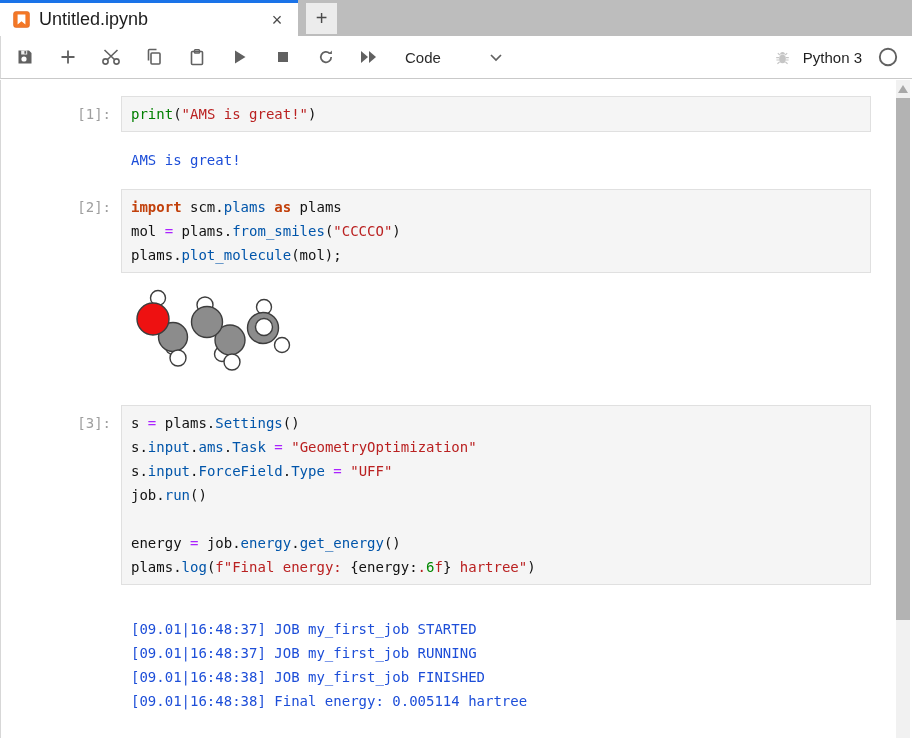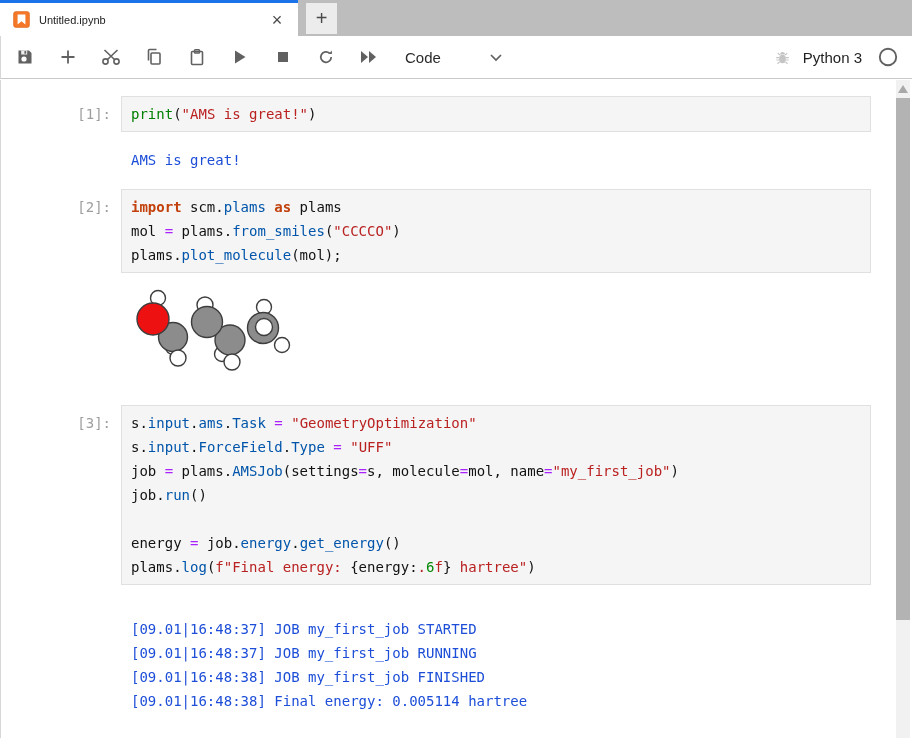--- a/index.html
+++ b/index.html
@@ -5,21 +5,21 @@
   * { margin:0; padding:0; box-sizing:border-box; }
   html,body { width:912px; height:738px; overflow:hidden; background:#fff;
               font-family:"Liberation Sans","DejaVu Sans",sans-serif; }
 
   
   .tabbar { position:absolute; top:0; left:0; width:912px; height:36px;
             background:#bdbdbd; display:flex; align-items:flex-start; }
   .tab { width:298px; height:36px; background:#fff; border-top:3px solid #1a73e8;
          display:flex; align-items:center; padding:0 10px 0 13px; }
   .tab-icon { width:17px; height:17px; flex:0 0 auto; }
-  .tab-label { margin-left:9px; font-size:11px; color:#1c1c1c; flex:1 1 auto;
+  .tab-label { margin-left:9px; font-size:18px; color:#1c1c1c; flex:1 1 auto;
                white-space:nowrap; overflow:hidden; }
   .tab-close { width:22px; height:22px; border:none; background:transparent;
                font-size:18px; line-height:20px; color:#4a4a4a; cursor:pointer; }
   .newtab { width:31px; height:31px; margin-left:8px; margin-top:3px; border:none;
             background:#ececec; font-size:20px; color:#4a4a4a; cursor:pointer; }
 
   
   .toolbar { position:absolute; top:36px; left:0; width:912px; height:43px;
              background:#fff; border-bottom:1px solid #c9c9c9; border-left:1px solid #d7d7d7;
              display:flex; align-items:center; padding:0 14px;text-align:center; }
@@ -190,23 +190,23 @@
         <circle cx="27" cy="34" r="16" fill="#ee1111" stroke="#3d3d3d" stroke-width="1.4"></circle>
         <circle cx="52" cy="73" r="8" fill="#ffffff" stroke="#3d3d3d" stroke-width="1.4"></circle>
         <circle cx="106" cy="77" r="8" fill="#ffffff" stroke="#3d3d3d" stroke-width="1.4"></circle>
         <circle cx="156" cy="60" r="7.5" fill="#ffffff" stroke="#3d3d3d" stroke-width="1.4"></circle>
         <circle cx="138" cy="42" r="8.5" fill="#ffffff" stroke="#3d3d3d" stroke-width="1.4"></circle>
       </svg>
   </div>
 
   <div class="prompt" style="top:331px;">[3]:</div>
   <div class="inputbox" style="top:325px;">
+      <div class="cm-line"><span>s </span><span class="tok-op">=</span><span> plams.</span><span class="tok-prop">Settings</span><span>()</span></div>
       <div class="cm-line"><span>s.</span><span class="tok-prop">input</span><span>.</span><span class="tok-prop">ams</span><span>.</span><span class="tok-prop">Task</span><span> </span><span class="tok-op">=</span><span> </span><span class="tok-str">"GeometryOptimization"</span></div>
       <div class="cm-line"><span>s.</span><span class="tok-prop">input</span><span>.</span><span class="tok-prop">ForceField</span><span>.</span><span class="tok-prop">Type</span><span> </span><span class="tok-op">=</span><span> </span><span class="tok-str">"UFF"</span></div>
-      <div class="cm-line"><span>job </span><span class="tok-op">=</span><span> plams.</span><span class="tok-prop">AMSJob</span><span>(settings</span><span class="tok-op">=</span><span>s, molecule</span><span class="tok-op">=</span><span>mol, name</span><span class="tok-op">=</span><span class="tok-str">"my_first_job"</span><span>)</span></div>
       <div class="cm-line"><span>job.</span><span class="tok-prop">run</span><span>()</span></div>
       <div class="cm-line">&nbsp;</div>
       <div class="cm-line"><span>energy </span><span class="tok-op">=</span><span> job.</span><span class="tok-prop">energy</span><span>.</span><span class="tok-prop">get_energy</span><span>()</span></div>
       <div class="cm-line"><span>plams.</span><span class="tok-prop">log</span><span>(</span><span class="tok-str">f"Final energy: </span><span>{energy:</span><span class="tok-str">.</span><span class="tok-num">6</span><span class="tok-str">f</span><span>}</span><span class="tok-str"> hartree"</span><span>)</span></div>
     </div>
   <div class="outtext" style="top:537px;"><div>[09.01|16:48:37] JOB my_first_job STARTED</div><div>[09.01|16:48:37] JOB my_first_job RUNNING</div><div>[09.01|16:48:38] JOB my_first_job FINISHED</div><div>[09.01|16:48:38] Final energy: 0.005114 hartree</div></div>
 
   <div class="scrollbar">
     <div class="sb-arrow"></div>
     <div class="sb-thumb"></div>

